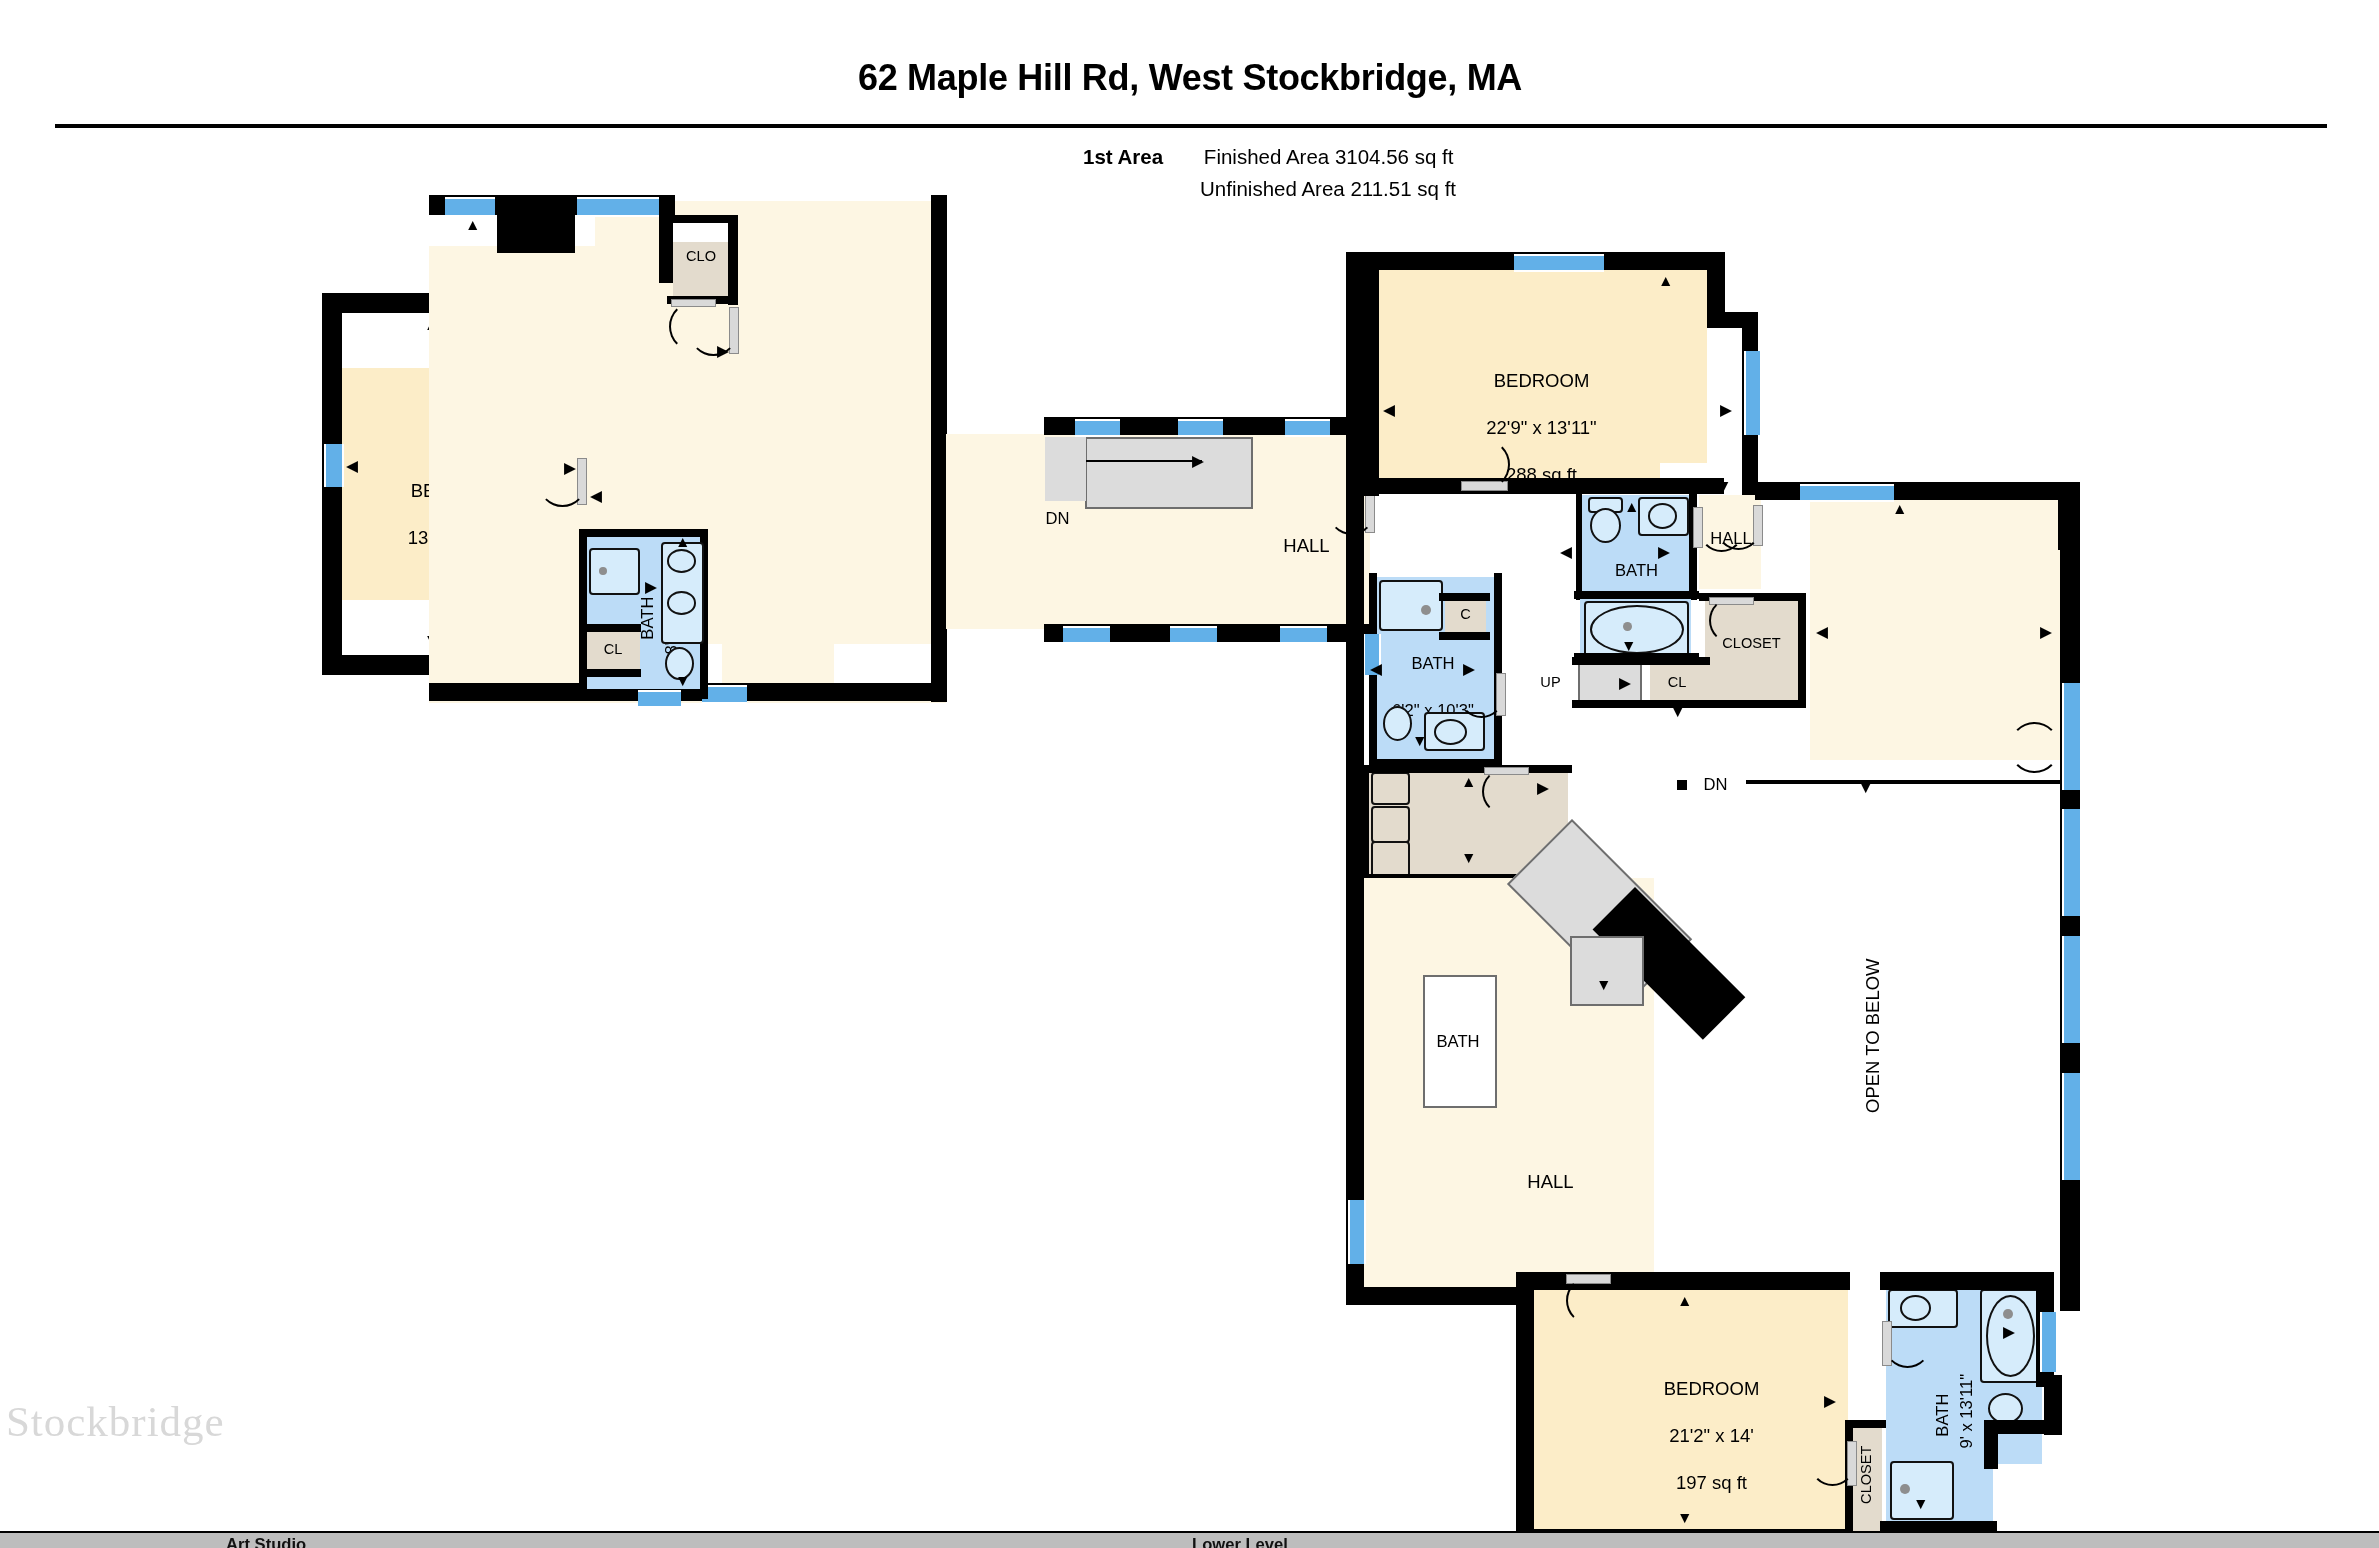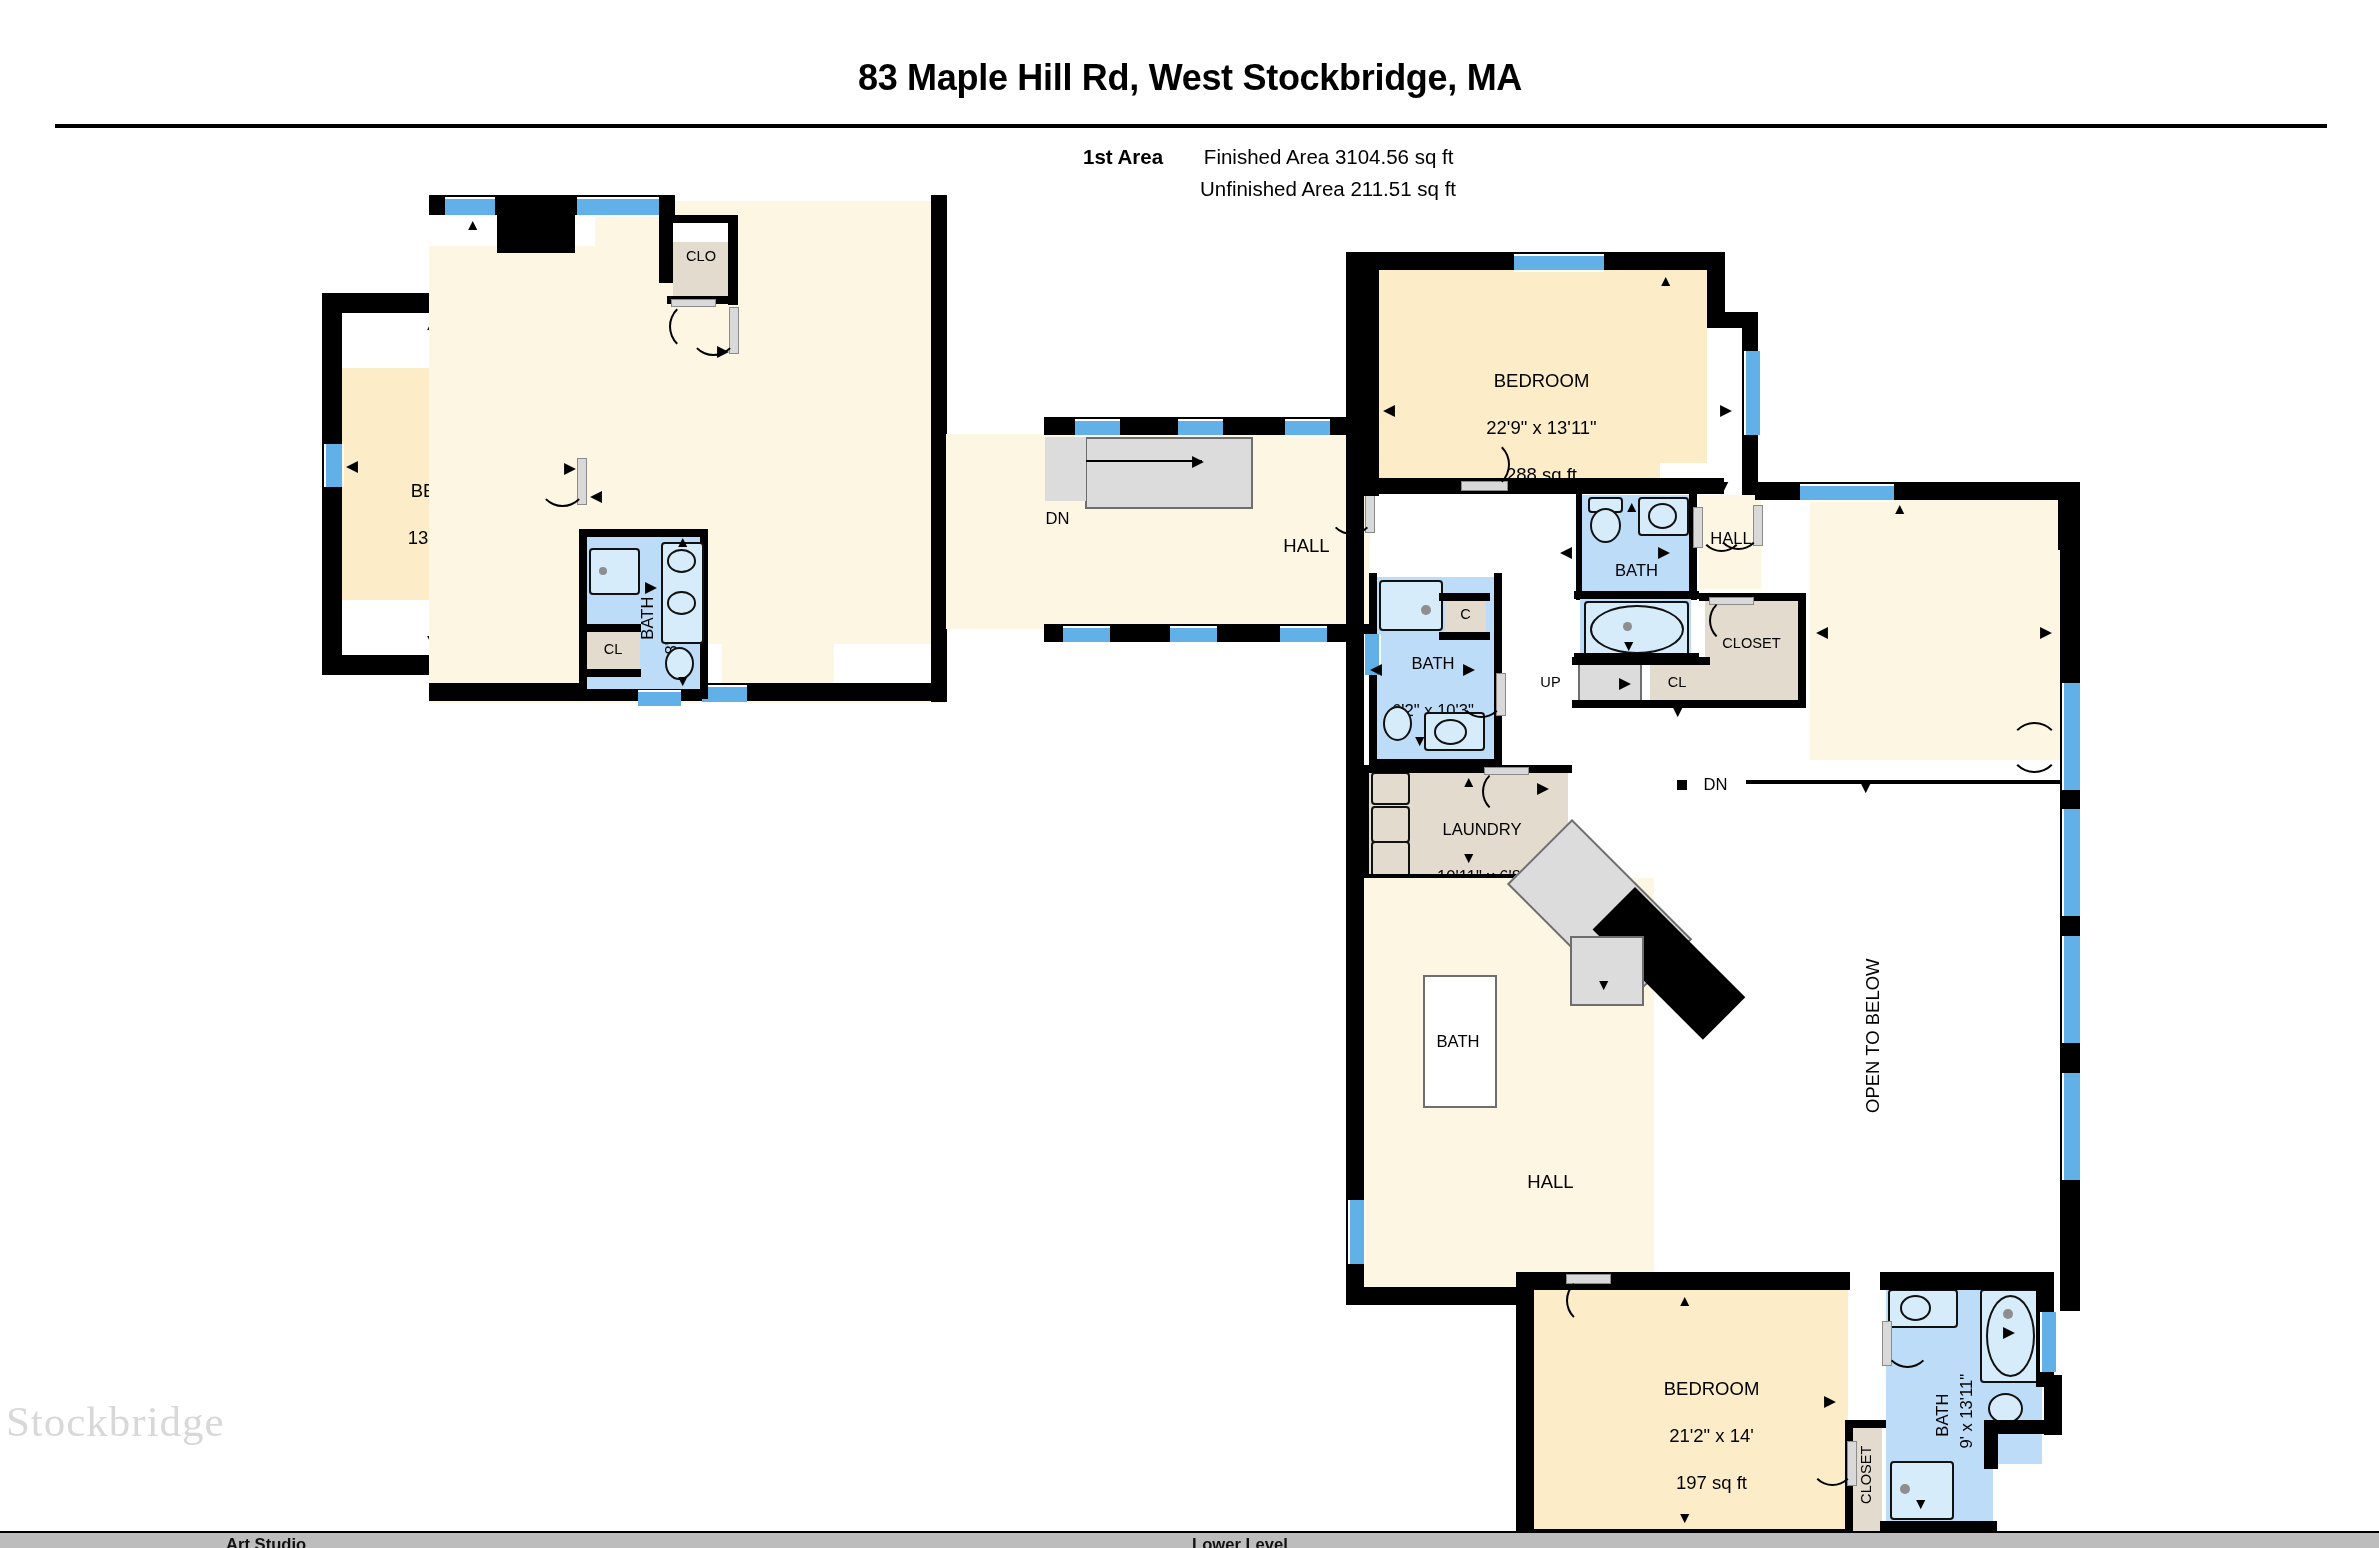--- a/index.html
+++ b/index.html
@@ -56,21 +56,21 @@
   .arrow{position:absolute;font-size:15.6px;line-height:1;color:#000;}
 
   .stairbox{position:absolute;background:#dcdcdc;border:2.9px solid #6e6e6e;}
   .tread{position:absolute;background:#000;}
 
   .opening{position:absolute;background:#fff;border:2.9px solid #6e6e6e;}
 </style>
 </head>
 <body>
 
-<div id="title">83 Maple Hill Rd, West Stockbridge, MA</div>
+<div id="title">62 Maple Hill Rd, West Stockbridge, MA</div>
 <div id="title-rule"></div>
 <div id="subtitle">
   <span class="lblx"><b>1st Area</b>
   <span style="margin-left:35px">Finished Area 3104.56 sq ft</span></span>
   <span class="row2" style="">Unfinished Area 211.51 sq ft</span>
 </div>
 
 <div id="plan">
 
   <div class="room fill-white" style="left:341px;top:312px;width:234px;height:343px;"></div>
@@ -288,24 +288,20 @@
   <div class="arrow" style="left:1412px;top:733px;">▼</div>
   <div class="doorleaf" style="left:1496px;top:673px;width:7.8px;height:41px;"></div>
   <div class="swing" style="left:1459px;top:673px;width:41px;height:41px;border-left-color:transparent;"></div>
 
   <div class="room fill-closet" style="left:1445px;top:599px;width:41px;height:35px;"></div>
   <div class="lbl xs" style="left:1441px;top:603px;width:49px;">C</div>
   <div class="wall" style="left:1439px;top:593px;width:51px;height:7.8px;"></div>
   <div class="wall" style="left:1439px;top:632px;width:51px;height:7.8px;"></div>
 
   <div class="room fill-closet" style="left:1367px;top:770px;width:201px;height:105px;"></div>
-  <div class="lbl sm" style="left:1399px;top:795px;width:166px;">
-    <span>LAUNDRY</span><br>
-    <span>10'11" x 6'8"</span>
-  </div>
   <div class="fixture" style="left:1371px;top:772px;width:35px;height:29px;background:#e3dbcd;"></div>
   <div class="fixture" style="left:1371px;top:806px;width:35px;height:33px;background:#e3dbcd;"></div>
   <div class="fixture" style="left:1371px;top:841px;width:35px;height:33px;background:#e3dbcd;"></div>
   <div class="wall" style="left:1361px;top:765px;width:211px;height:7.8px;"></div>
   <div class="wall" style="left:1361px;top:765px;width:7.8px;height:117px;"></div>
   <div class="wall" style="left:1361px;top:874px;width:156px;height:7.8px;"></div>
   <div class="arrow" style="left:1461px;top:774px;">▲</div>
   <div class="arrow" style="left:1537px;top:780px;">▶</div>
   <div class="arrow" style="left:1461px;top:850px;">▼</div>
   <div class="doorleaf" style="left:1484px;top:767px;width:43px;height:5.9px;"></div>

